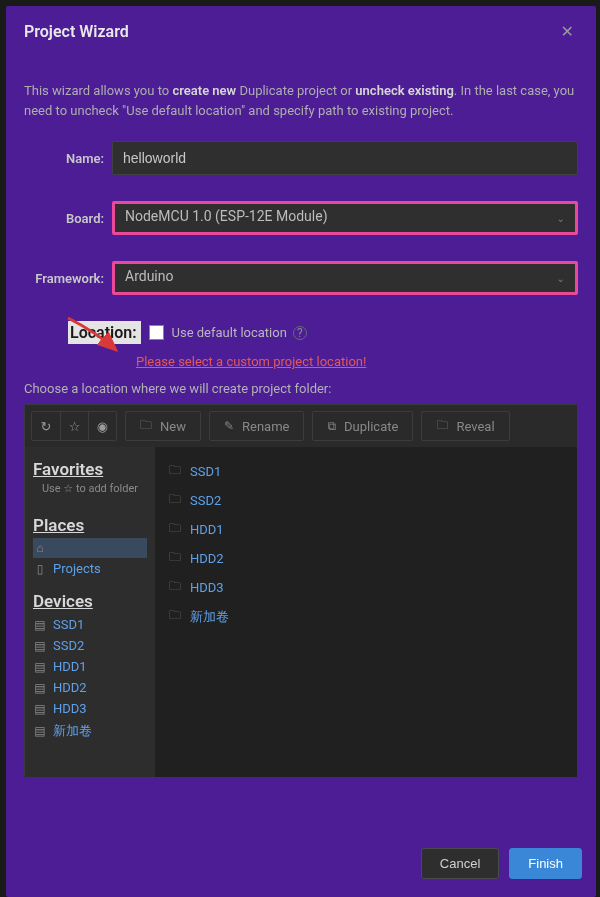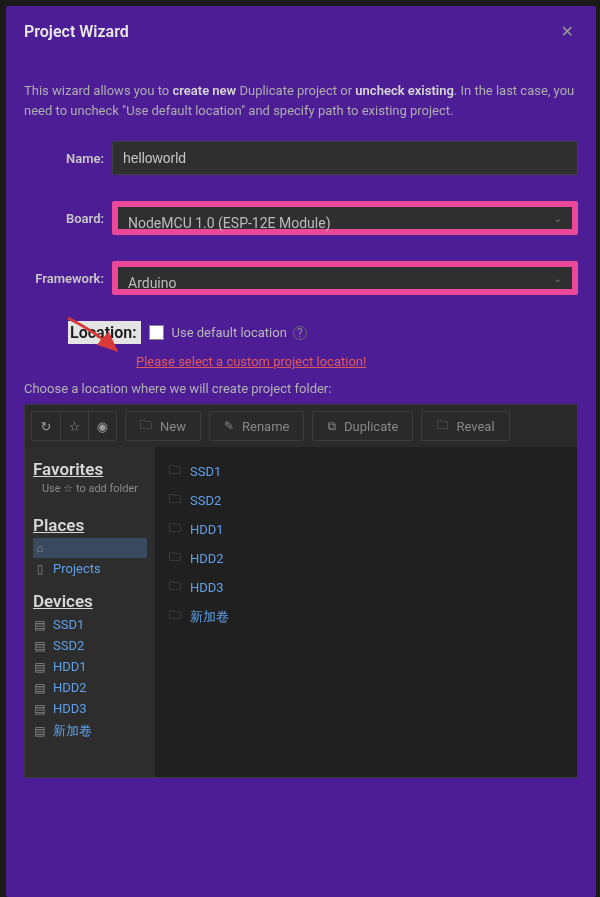--- a/index.html
+++ b/index.html
@@ -67,29 +67,29 @@
   border-radius: 2px;
   padding: 8px 10px;
   color: #c8c8c8;
   font-size: 14px;
   outline: none;
   height: 34px;
 }
 .select {
   flex: 1;
   background: #2f2f2f;
-  border: 6px solid #ec4899;
+  border: 3px solid #ec4899;
   border-radius: 2px;
   padding: 8px 10px;
   color: #bcbcbc;
   font-size: 14px;
   height: 34px;
   position: relative;
   display: flex;
-  align-items: flex-start;
+  align-items: flex-end;
   cursor: pointer;
 }
 .select .chev {
   position: absolute; right: 10px; top: 50%;
   transform: translateY(-50%);
   color: #7a7a7a;
   font-size: 10px;
 }
 .loc-row {
   display: flex;
@@ -395,14 +395,18 @@
           <div class="folder">
               <span class="ico">🗀</span>
               <span>新加卷</span>
             </div>
         </div>
       </div>
     </div>
 
   </div>
 
+  <div class="footer">
+    <button class="btn">Cancel</button>
+    <button class="btn primary">Finish</button>
+  </div>
 
 </div>
 
 </body></html>

